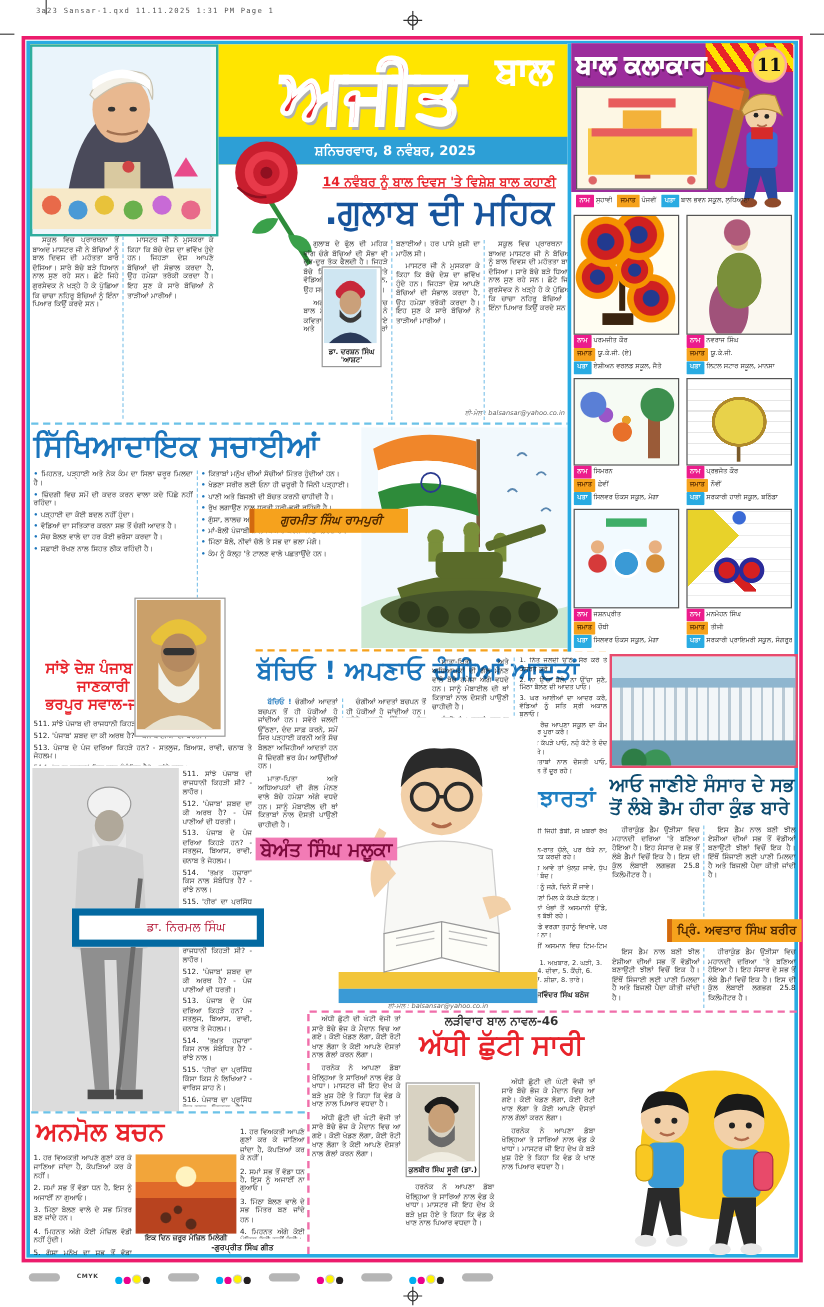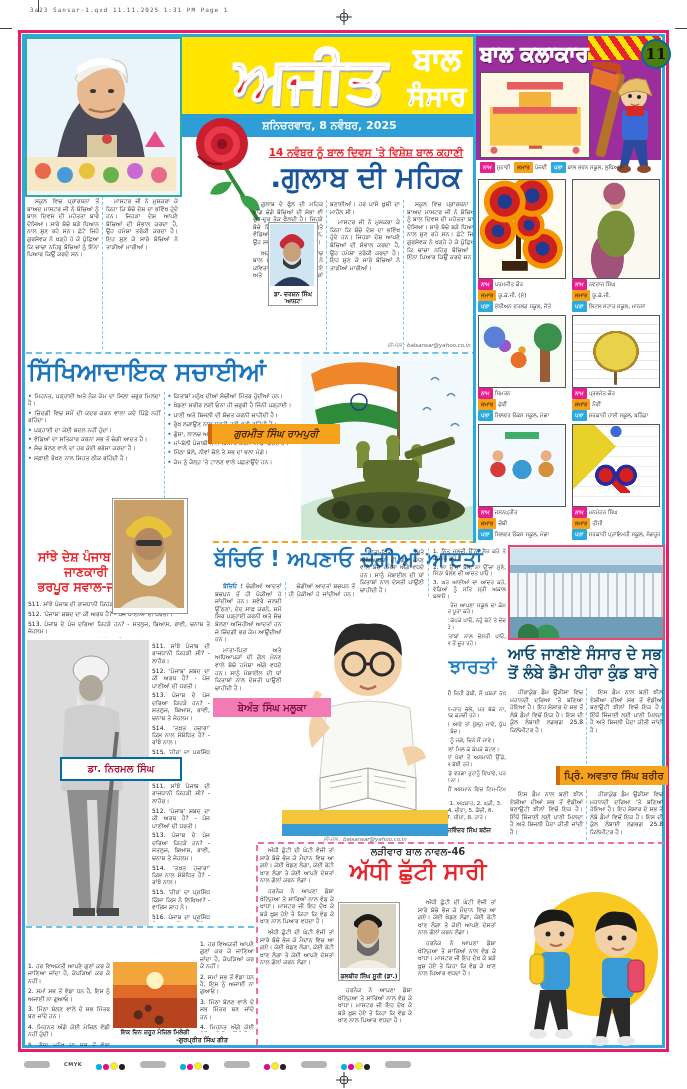--- a/index.html
+++ b/index.html
@@ -47,24 +47,24 @@
   .portrait-card{background:#fff;border:1px solid #999;padding:1px;}
   .portrait-cap{font-size:6px;font-weight:bold;text-align:center;color:#111;line-height:7px;}
 
   
   .head-sach{left:28px;top:357px;width:280px;font-size:25px;font-weight:bold;color:#1b75bc;}
   .sach-list{left:28px;top:392px;width:272px;height:146px;}
   .sach-list .item{font-size:6px;line-height:7.4px;color:#222;margin-bottom:2px;text-align:justify;}
   .sach-list .item:before{content:"• ";color:#1b75bc;font-weight:bold;}
   .byline-orange{background:#f6a21d;color:#4a2500;font-weight:bold;font-size:10px;
         display:flex;align-items:center;justify-content:center;border-left:4px solid #d2690f;}
-  .byline-pink{background:#f27bb5;color:#7c0a3c;font-weight:bold;font-size:10px;
+  .byline-pink{background:#f27bb5;color:#7c0a3c;font-weight:bold;font-size:16px;
         display:flex;align-items:center;justify-content:center;}
-  .byline-cyanbox{background:#fff;border:2px solid #0369a1;color:#b01030;font-weight:bold;font-size:10px;
-        display:flex;align-items:center;justify-content:center;}
+  .byline-cyanbox{background:#fff;border:6px solid #0369a1;color:#b01030;font-weight:normal;font-size:10px;
+        display:flex;align-items:center;justify-content:center;padding-left:30px;}
 
   
   .head-qa{left:28px;top:549px;width:116px;font-size:12.5px;line-height:15px;font-weight:bold;color:#e8232a;text-align:center;}
   .qa-list .item{font-size:6px;line-height:7.4px;color:#222;margin-bottom:2.5px;text-align:justify;}
 
   
   .head-anmol{left:30px;top:931px;width:130px;font-size:21px;font-weight:bold;color:#e8232a;}
   .anmol-list .item{font-size:6px;line-height:7.4px;margin-bottom:3px;color:#222;text-align:justify;}
   .byline-sig{font-size:6.5px;font-weight:bold;color:#111;text-align:center;}
 
@@ -95,23 +95,23 @@
   .hsep-blue{border-top:2px dashed #6bc2e8;}
   .hsep-orange{border-top:2px dashed #f6a21d;}
 
   
   .bk-col{left:473px;top:36px;width:188px;height:507px;background:#fff;border-left:3px solid #29abe2;box-sizing:border-box;}
   .bk-purple{left:0;top:0;width:185px;height:124px;background:#9c2d9c;}
   .bk-ribbon{left:112px;top:0;width:73px;height:24px;
      background:repeating-linear-gradient(55deg,#ffe100 0 6px,#e8232a 6px 12px);}
   .bk-banner{left:4px;top:6px;font-size:21px;font-weight:bold;color:#e8232a;-webkit-text-stroke:1px #fff;
      text-shadow:1px 2px 0 rgba(0,0,0,.35);}
-  .bk-pagenum{left:150px;top:3px;width:30px;height:30px;border-radius:50%;background:#4d7c0f;border:2px solid #0369a1;
+  .bk-pagenum{left:150px;top:3px;width:30px;height:30px;border-radius:50%;background:#fde047;border:2px solid #fca5a5;
      box-sizing:border-box;display:flex;align-items:center;justify-content:center;
-     font-family:"DejaVu Serif",serif;font-size:15px;font-weight:bold;color:#111;margin-left:15px;}
+     font-family:"DejaVu Serif",serif;font-size:15px;font-weight:bold;color:#111;}
   .bk-card{background:#fffdf6;border:1px solid #555;box-sizing:border-box;}
   .badge{display:inline-block;color:#fff;font-weight:bold;font-size:5.5px;padding:1px 3px;border-radius:1px;margin-right:2px;}
   .badge-name{background:#ec1c8c;}
   .badge-class{background:#f6a21d;color:#5a2d00;}
   .badge-addr{background:#29abe2;}
   .tagline{font-size:5.5px;color:#222;line-height:9px;white-space:nowrap;overflow:hidden;}
   .bk-grid{left:2px;top:143px;width:182px;display:flex;flex-wrap:wrap;gap:0 6px;}
   .bk-cell{width:88px;margin-bottom:3px;}
   .bk-art{width:88px;border:1px solid #555;box-sizing:border-box;background:#fffef8;}
 
@@ -191,21 +191,20 @@
   <div class="abs cropline" style="left:0;top:28px;width:12px;height:1px;"></div>
   <div class="abs cropline" style="left:38px;top:0;width:1px;height:12px;"></div>
   <div class="abs cropline" style="left:675px;top:28px;width:12px;height:1px;"></div>
 
   <div class="abs frame-pink"></div>
   <div class="abs frame-blue"></div>
 
   <div class="abs masthead"></div>
   <div class="abs ajit">ਅਜੀਤ</div>
   <div class="abs mast-bal">ਬਾਲ</div>
-  <div class="abs mast-sansar">ਸੰਸਾਰ</div>
   <div class="abs datestrip">ਸ਼ਨਿਚਰਵਾਰ, 8 ਨਵੰਬਰ, 2025</div>
 
   <div class="abs nehru">
     <svg width="149" height="152" viewBox="0 0 149 152">
       <rect width="149" height="152" fill="#eaf4fb"></rect>
       <path d="M30 120 Q40 60 75 50 Q110 60 118 120 Z" fill="#4a4a5a"></path>
       <ellipse cx="74" cy="52" rx="24" ry="28" fill="#e8b890"></ellipse>
       <path d="M48 40 Q60 14 92 22 Q102 26 100 44 L96 34 Q78 22 52 44 Z" fill="#f4f1e8" stroke="#c8c2b0" stroke-width="1"></path>
       <path d="M50 36 Q74 16 98 36 L98 28 Q76 10 50 28 Z" fill="#fff"></path>
       <ellipse cx="66" cy="52" rx="3" ry="2" fill="#333"></ellipse>
@@ -373,20 +372,21 @@
 
   <div class="item">511. ਸਾਂਝੇ ਪੰਜਾਬ ਦੀ ਰਾਜਧਾਨੀ ਕਿਹੜੀ ਸੀ? - ਲਾਹੌਰ।</div>
       <div class="item">512. 'ਪੰਜਾਬ' ਸ਼ਬਦ ਦਾ ਕੀ ਅਰਥ ਹੈ? - ਪੰਜ ਪਾਣੀਆਂ ਦੀ ਧਰਤੀ।</div>
       <div class="item">513. ਪੰਜਾਬ ਦੇ ਪੰਜ ਦਰਿਆ ਕਿਹੜੇ ਹਨ? - ਸਤਲੁਜ, ਬਿਆਸ, ਰਾਵੀ, ਚਨਾਬ ਤੇ ਜੇਹਲਮ।</div>
       <div class="item">514. 'ਤਖ਼ਤ ਹਜ਼ਾਰਾ' ਕਿਸ ਨਾਲ ਸੰਬੰਧਿਤ ਹੈ? - ਰਾਂਝੇ ਨਾਲ।</div>
       <div class="item">515. 'ਹੀਰ' ਦਾ ਪ੍ਰਸਿੱਧ ਕਿੱਸਾ ਕਿਸ ਨੇ ਲਿਖਿਆ? - ਵਾਰਿਸ ਸ਼ਾਹ ਨੇ।</div>
       <div class="item">516. ਪੰਜਾਬ ਦਾ ਪ੍ਰਸਿੱਧ ਲੋਕ-ਨਾਚ ਕਿਹੜਾ ਹੈ? - ਭੰਗੜਾ।</div>
     </div>
 
   <div class="abs hsep-blue" style="left:26px;top:926px;width:228px;height:0;"></div>
+  <div class="abs head-anmol">ਅਨਮੋਲ ਬਚਨ</div>
   <div class="abs anmol-list" style="left:28px;top:962px;width:82px;height:84px;overflow:hidden;">
 
   <div class="item">1. ਹਰ ਵਿਅਕਤੀ ਆਪਣੇ ਗੁਣਾਂ ਕਰ ਕੇ ਜਾਣਿਆ ਜਾਂਦਾ ਹੈ, ਕੱਪੜਿਆਂ ਕਰ ਕੇ ਨਹੀਂ।</div>
       <div class="item">2. ਸਮਾਂ ਸਭ ਤੋਂ ਵੱਡਾ ਧਨ ਹੈ, ਇਸ ਨੂੰ ਅਜਾਈਂ ਨਾ ਗੁਆਓ।</div>
       <div class="item">3. ਮਿੱਠਾ ਬੋਲਣ ਵਾਲੇ ਦੇ ਸਭ ਮਿੱਤਰ ਬਣ ਜਾਂਦੇ ਹਨ।</div>
       <div class="item">4. ਮਿਹਨਤ ਅੱਗੇ ਕੋਈ ਮੰਜ਼ਿਲ ਵੱਡੀ ਨਹੀਂ ਹੁੰਦੀ।</div>
       <div class="item">5. ਗੁੱਸਾ ਮਨੁੱਖ ਦਾ ਸਭ ਤੋਂ ਵੱਡਾ ਦੁਸ਼ਮਣ ਹੈ।</div>
     </div>
 
   <div class="abs" style="left:113px;top:962px;width:84px;">

